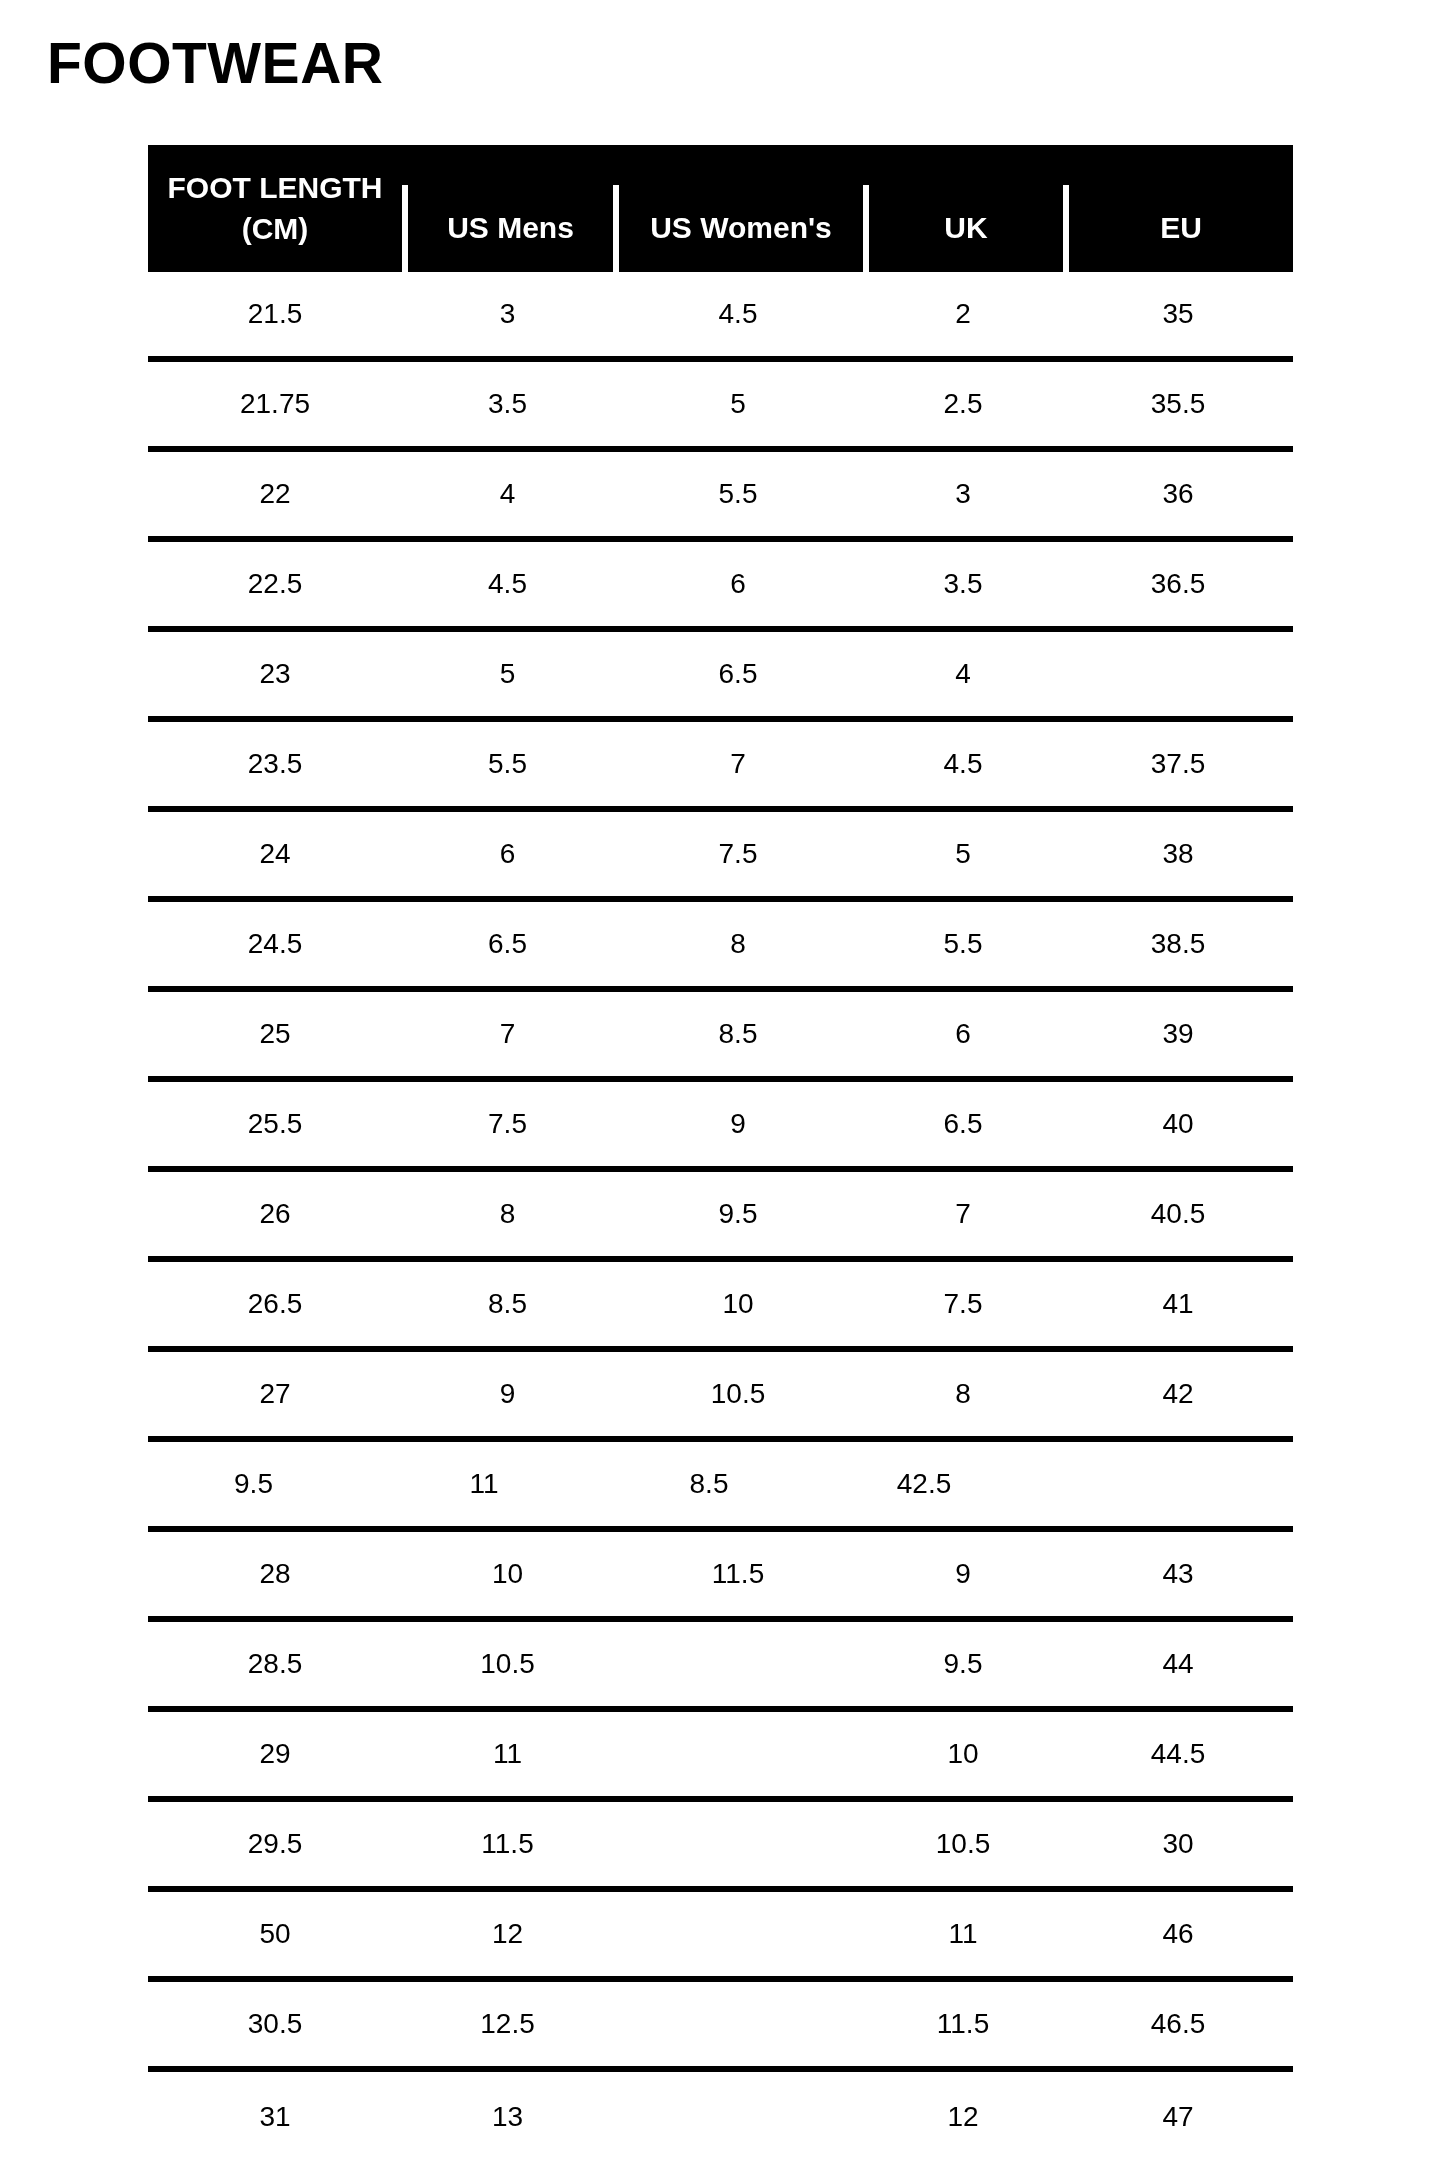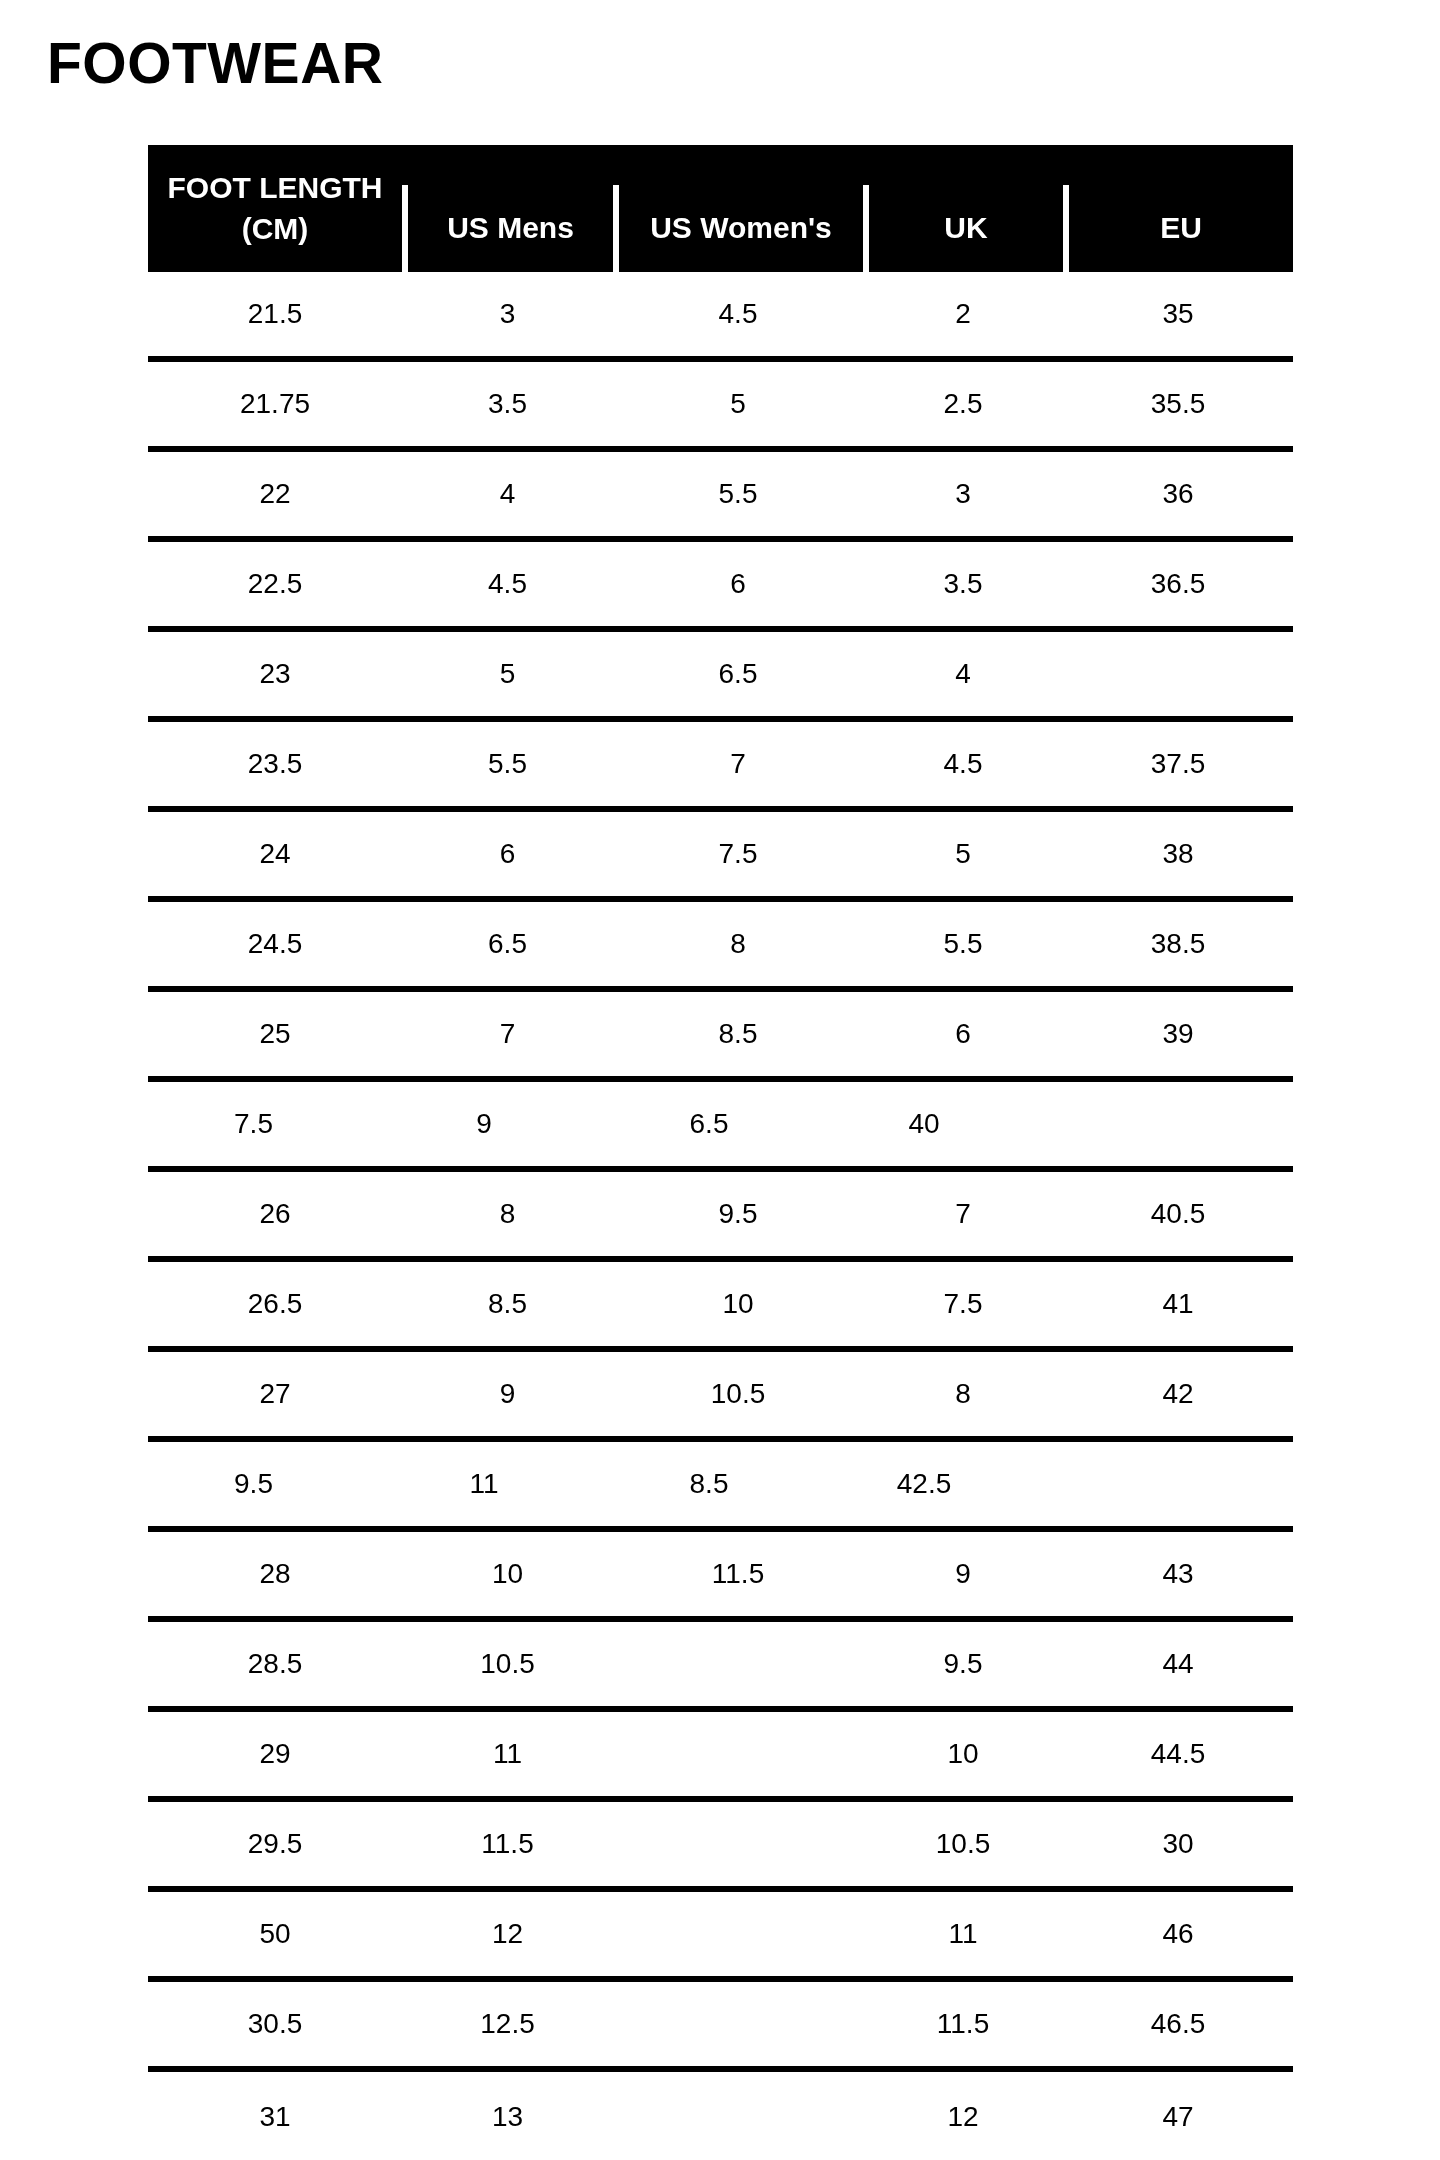--- a/index.html
+++ b/index.html
@@ -147,20 +147,21 @@
         <div class="td c4">38.5</div>
       </div>
       <div class="row">
         <div class="td c0">25</div>
         <div class="td c1">7</div>
         <div class="td c2">8.5</div>
         <div class="td c3">6</div>
         <div class="td c4">39</div>
       </div>
       <div class="row">
+        <div class="td c0">25.5</div>
         <div class="td c1">7.5</div>
         <div class="td c2">9</div>
         <div class="td c3">6.5</div>
         <div class="td c4">40</div>
       </div>
       <div class="row">
         <div class="td c0">26</div>
         <div class="td c1">8</div>
         <div class="td c2">9.5</div>
         <div class="td c3">7</div>

